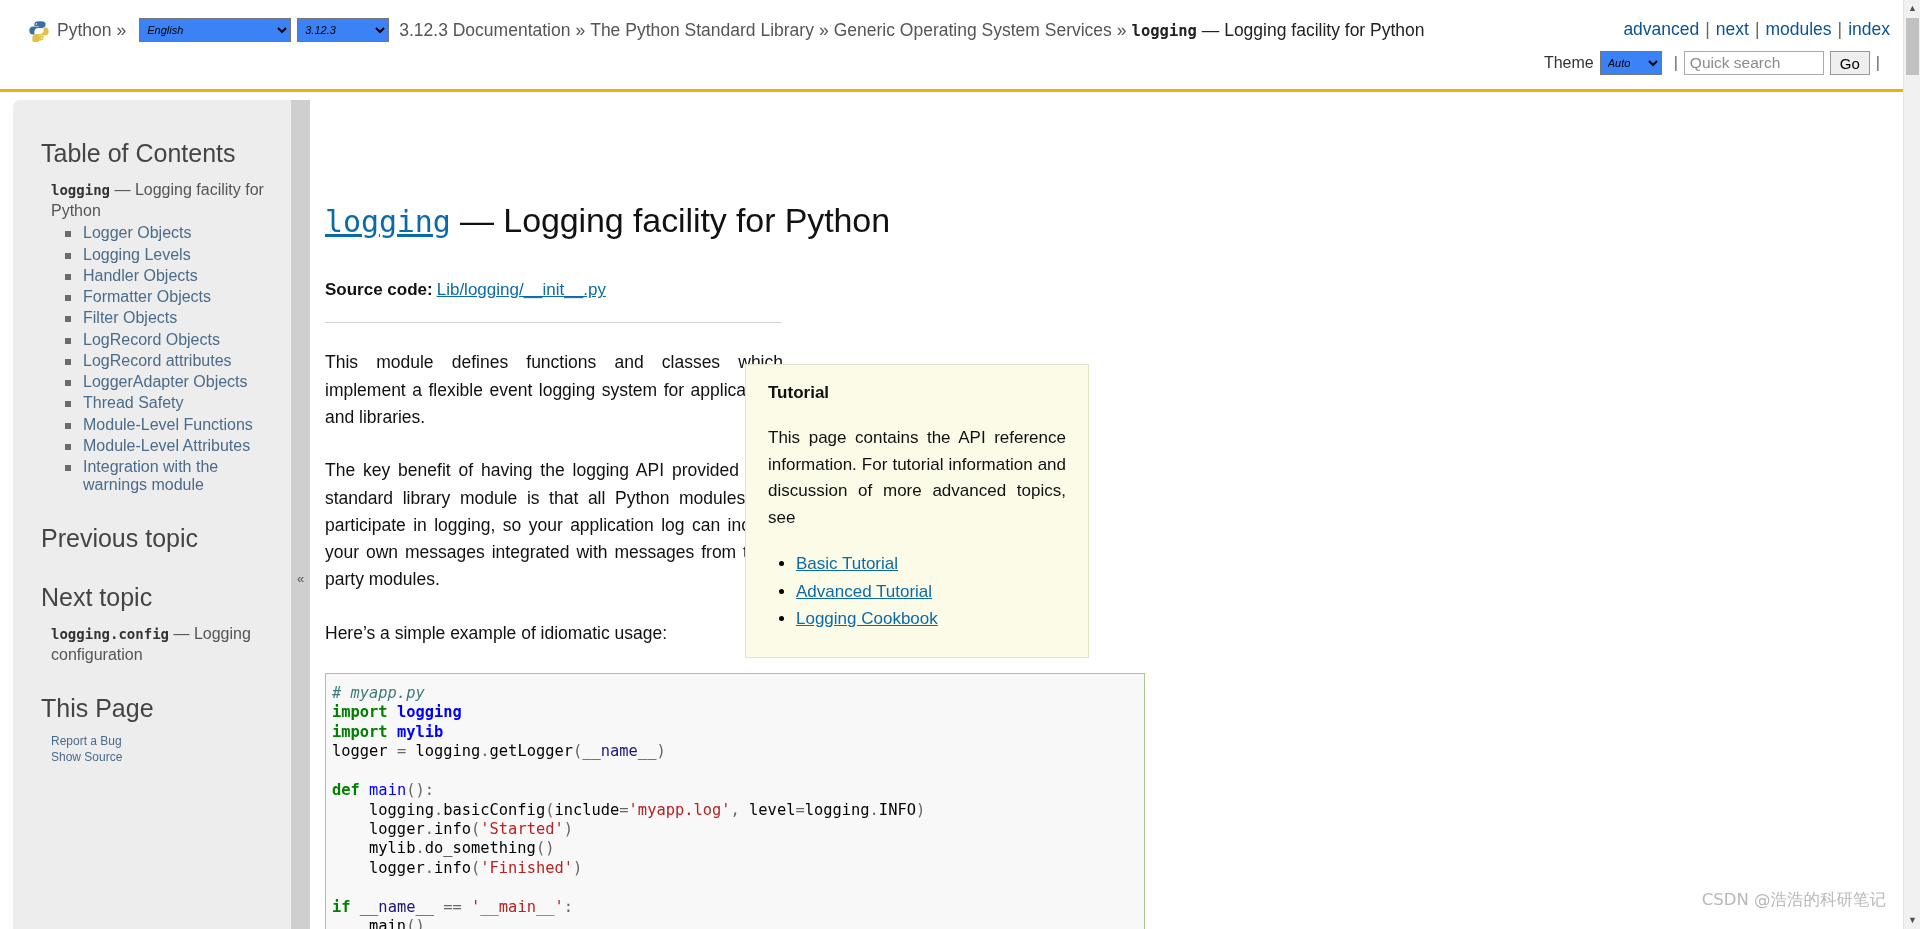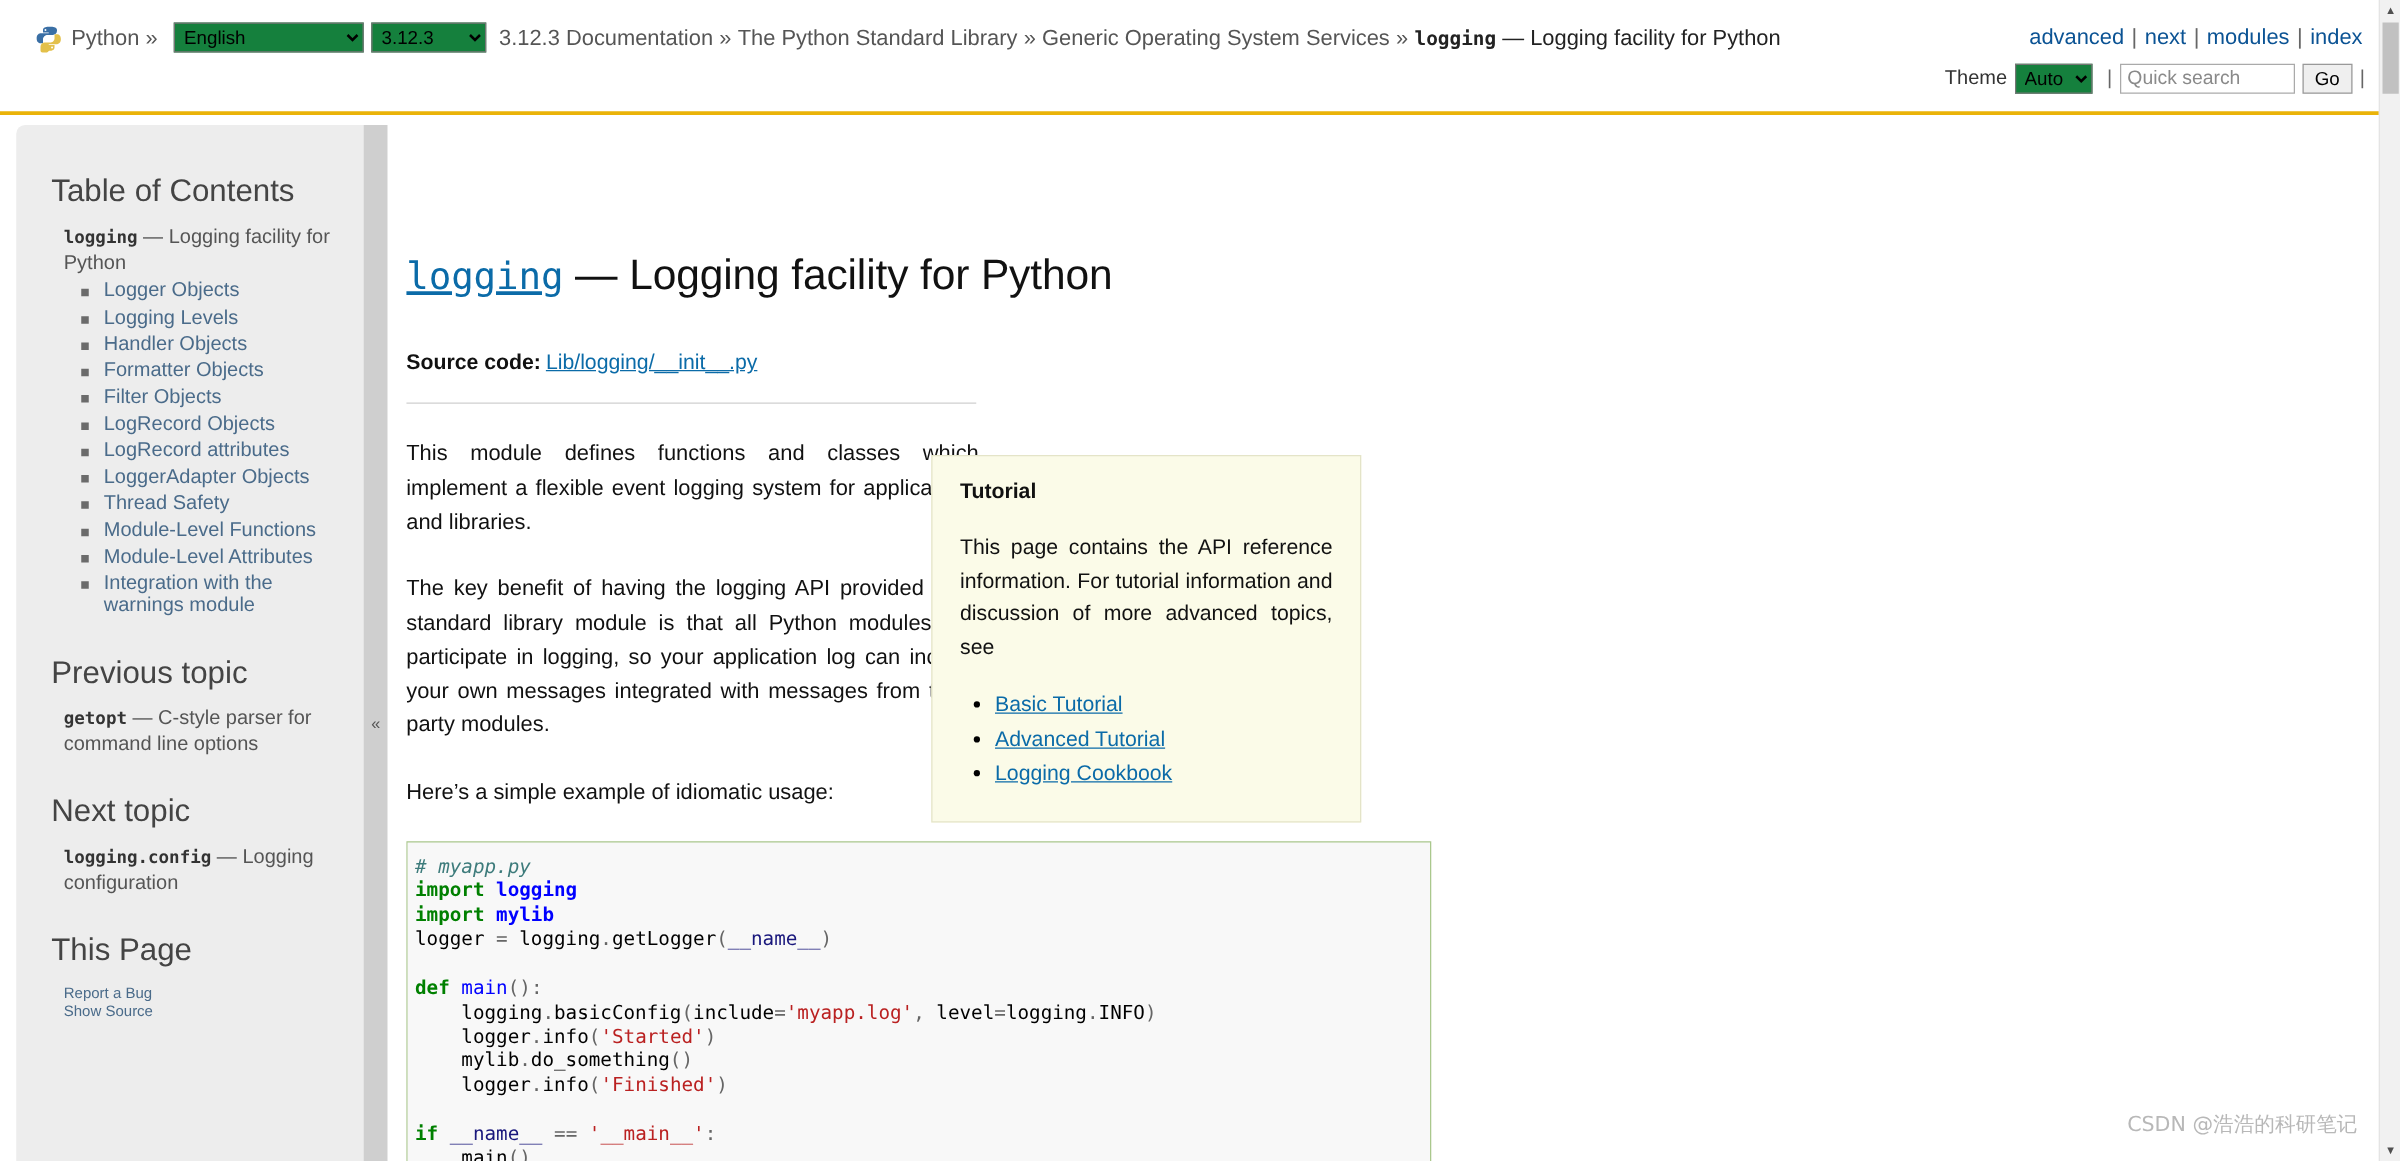--- a/index.html
+++ b/index.html
@@ -56,46 +56,47 @@
     font-size: 17.5px;
   }
   .crumb-current code {
     font-family: "DejaVu Sans Mono", monospace;
     font-size: 15.5px;
     font-weight: bold;
     color: #222;
   }
   select.lang-select, select.ver-select, select.theme-select {
     font-family: "Liberation Sans", sans-serif;
-    font-size: 15px;
+    font-size: 11px;
     border: 1px solid #767676;
-    background: #15803d;
+    background: #3b82f6;
     color: #000;
     padding: 1px 3px;
     height: 24px;
     box-sizing: border-box;
+    font-style: italic;
   }
   select.lang-select { width: 152px; margin: 0 6px 0 8px; }
   select.ver-select  { width: 92px;  margin: 0 10px 0 0; }
   select.theme-select{ width: 62px;  margin: 0 6px 0 6px; }
 
   .nav-right-top {
     position: absolute;
     right: 30px;
     top: 19px;
     font-size: 17.5px;
     white-space: nowrap;
     color: #555;
   }
   .nav-right-top a { color: #0b5394; text-decoration: none; }
   .pipe { color: #666; margin: 0 6px; }
 
   .nav-row2 {
     position: absolute;
-    right: 22px;
+    right: 34px;
     top: 51px;
     display: flex;
     align-items: center;
     font-size: 16px;
     color: #333;
     white-space: nowrap;
   }
   .searchbox {
     font-family: "Liberation Sans", sans-serif;
     font-size: 15.5px;
@@ -472,23 +473,20 @@
         <li><a class="sb-link" href="#">LogRecord Objects</a></li>
         <li><a class="sb-link" href="#">LogRecord attributes</a></li>
         <li><a class="sb-link" href="#">LoggerAdapter Objects</a></li>
         <li><a class="sb-link" href="#">Thread Safety</a></li>
         <li><a class="sb-link" href="#">Module-Level Functions</a></li>
         <li><a class="sb-link" href="#">Module-Level Attributes</a></li>
         <li><a class="sb-link" href="#">Integration with the warnings module</a></li>
       </ul>
 
       <h3>Previous topic</h3>
-      <p class="topic">
-        <code>getopt</code><span> — C-style parser for command line options</span>
-      </p>
 
       <h3>Next topic</h3>
       <p class="topic">
         <code>logging.config</code><span> — Logging configuration</span>
       </p>
 
       <h3>This Page</h3>
       <ul class="page-links">
         <li><a class="sb-link" href="#">Report a Bug</a></li>
         <li><a class="sb-link" href="#">Show Source</a></li>

